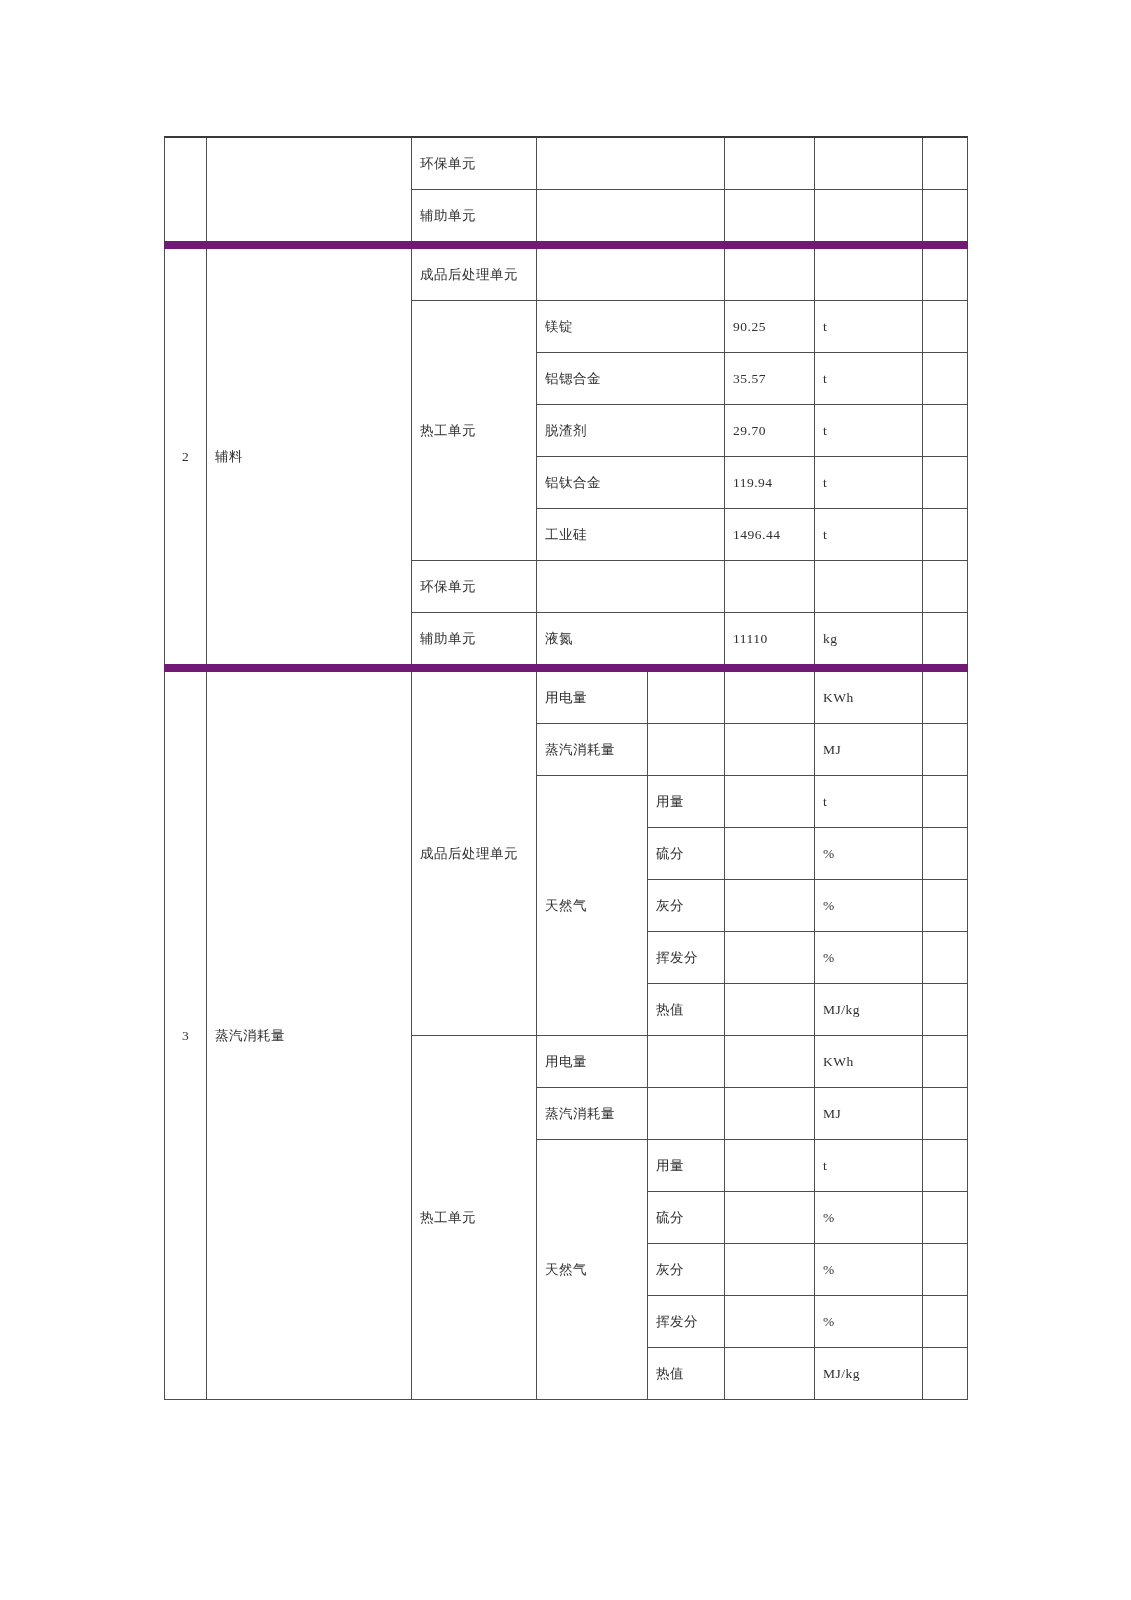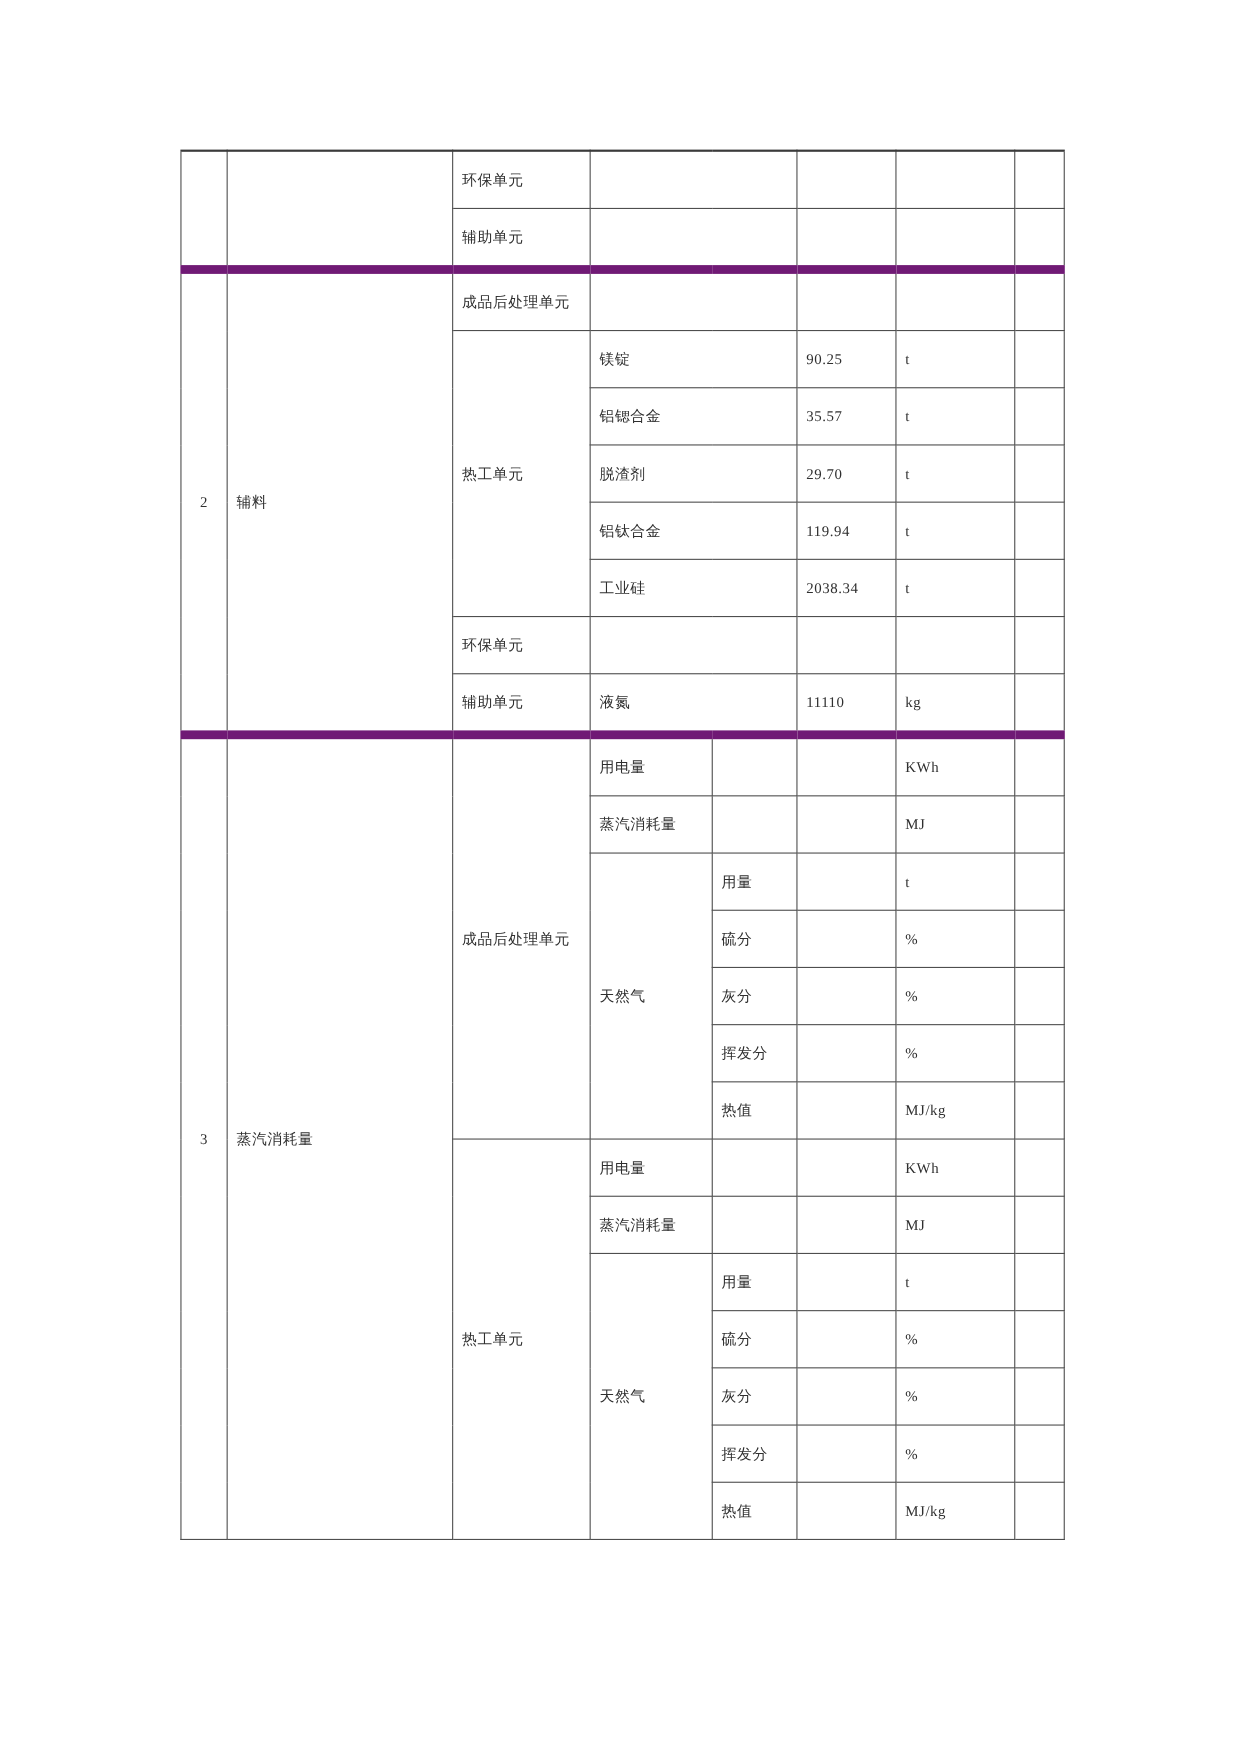--- a/index.html
+++ b/index.html
@@ -94,21 +94,21 @@
         <td></td>
       </tr>
       <tr>
         <td colspan="2">铝钛合金</td>
         <td>119.94</td>
         <td>t</td>
         <td></td>
       </tr>
       <tr>
         <td colspan="2">工业硅</td>
-        <td>2038.34</td>
+        <td>1496.44</td>
         <td>t</td>
         <td></td>
       </tr>
       <tr>
         <td>环保单元</td>
         <td colspan="2"></td>
         <td></td>
         <td></td>
         <td></td>
       </tr>

